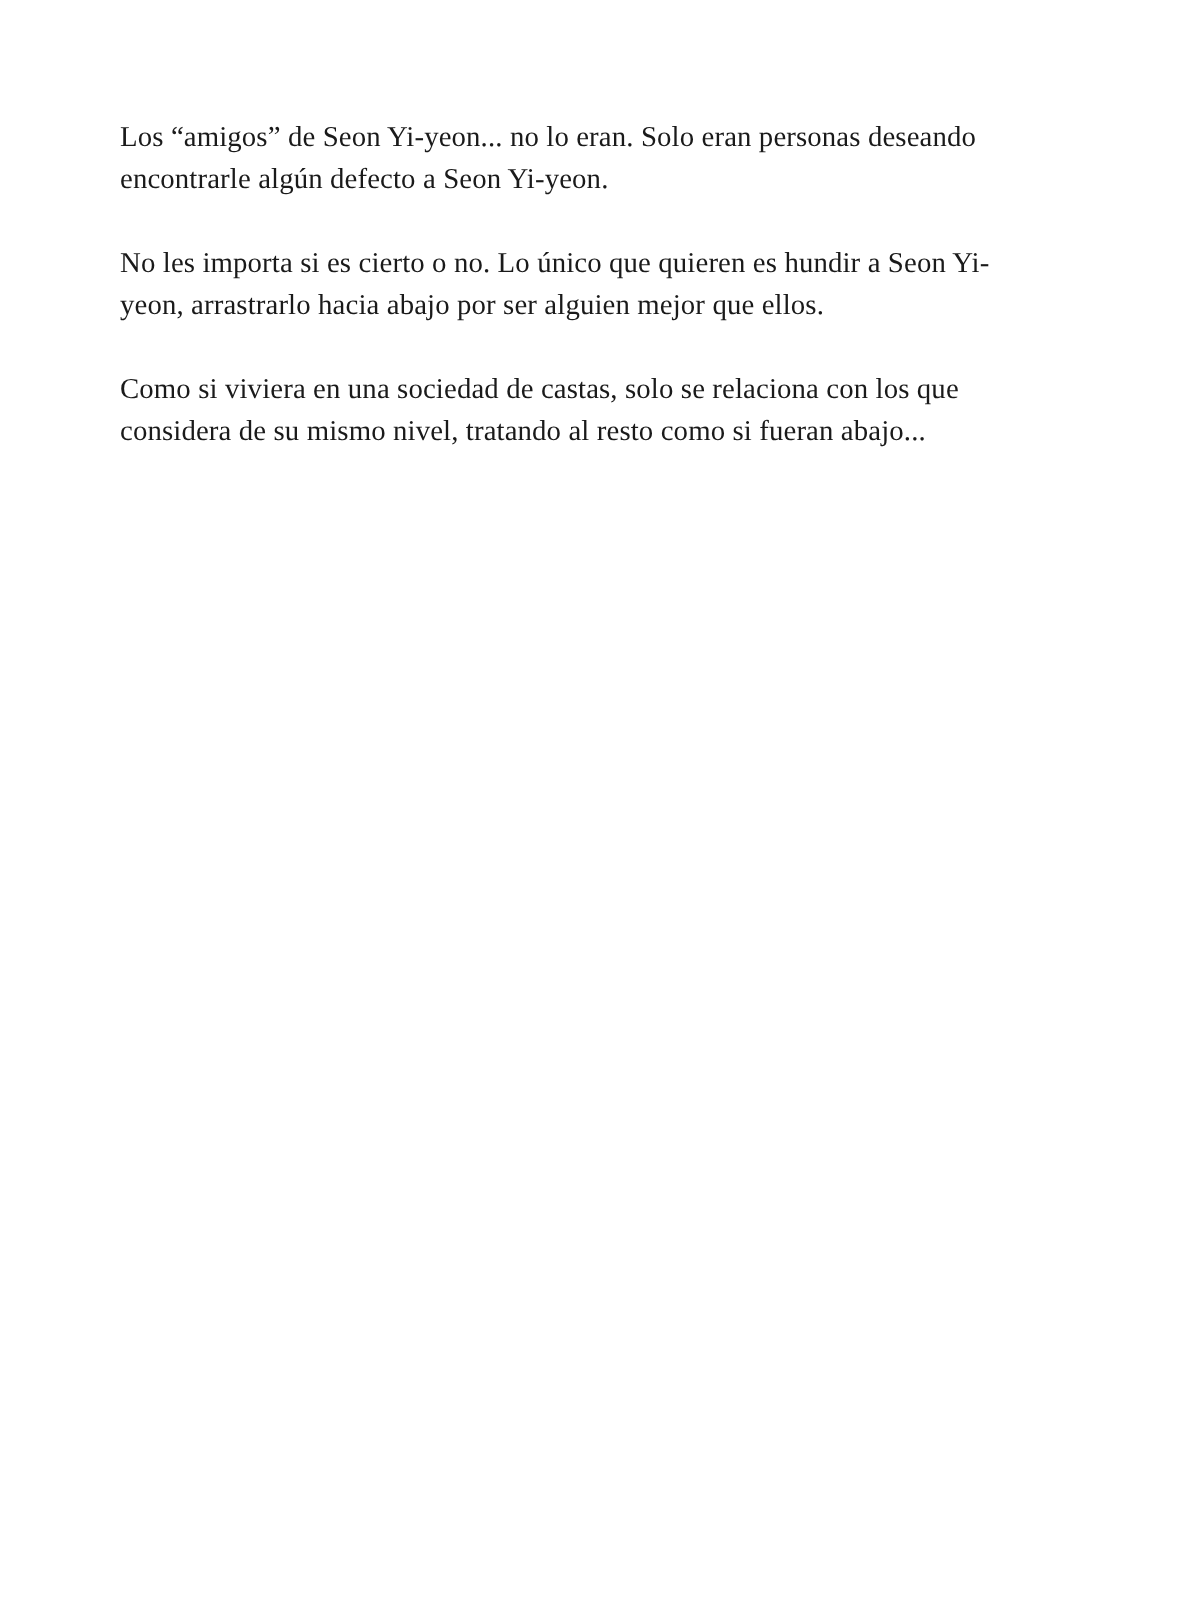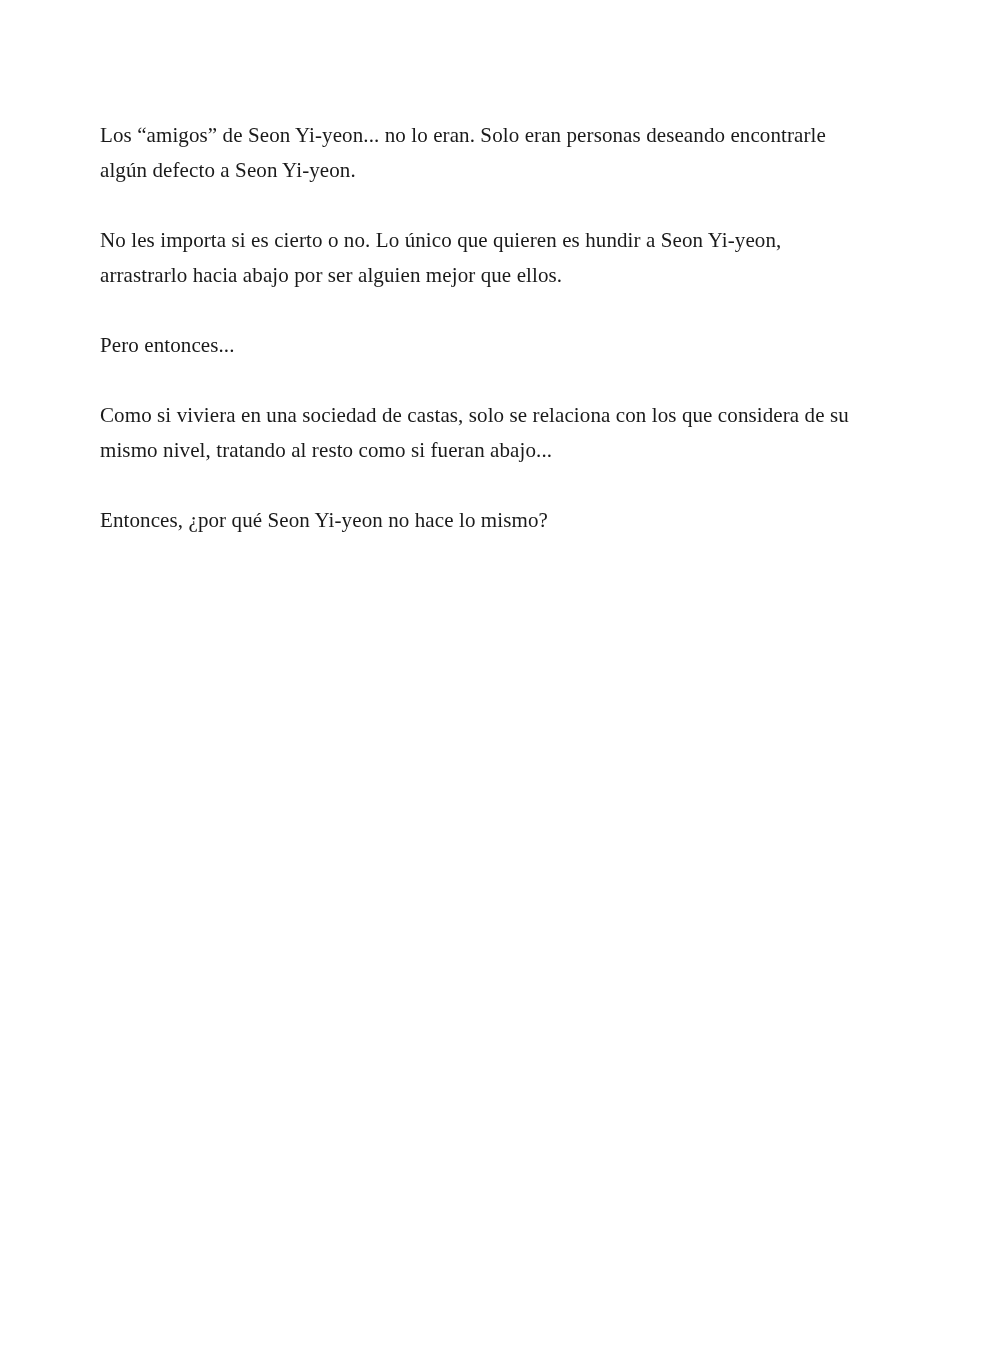--- a/index.html
+++ b/index.html
@@ -12,33 +12,30 @@
       height: 1350px;
       position: relative;
       overflow: hidden;
     }
     .page {
       position: absolute;
       left: 100px;
       top: 98px;
       width: 760px;
       font-family: "Liberation Serif", "DejaVu Serif", serif;
-      font-size: 21px;
+      font-size: 24px;
       line-height: 35px;
       color: #1a1a1a;
       letter-spacing: 0.1px;
-      margin-top: 20px;
     }
     .page p {
       margin: 0 0 35px 0;
       padding: 0;
     }
   </style>
 </head>
 <body>
 
 <div class="page">
   <p>Los “amigos” de Seon Yi-yeon... no lo eran. Solo eran personas deseando encontrarle algún defecto a Seon Yi-yeon.</p>
   <p>No les importa si es cierto o no. Lo único que quieren es hundir a Seon Yi-yeon, arrastrarlo hacia abajo por ser alguien mejor que ellos.</p>
-  <p>Pero entonces...</p>
   <p>Como si viviera en una sociedad de castas, solo se relaciona con los que considera de su mismo nivel, tratando al resto como si fueran abajo...</p>
-  <p>Entonces, ¿por qué Seon Yi-yeon no hace lo mismo?</p>
 </div>
 
 </body></html>

